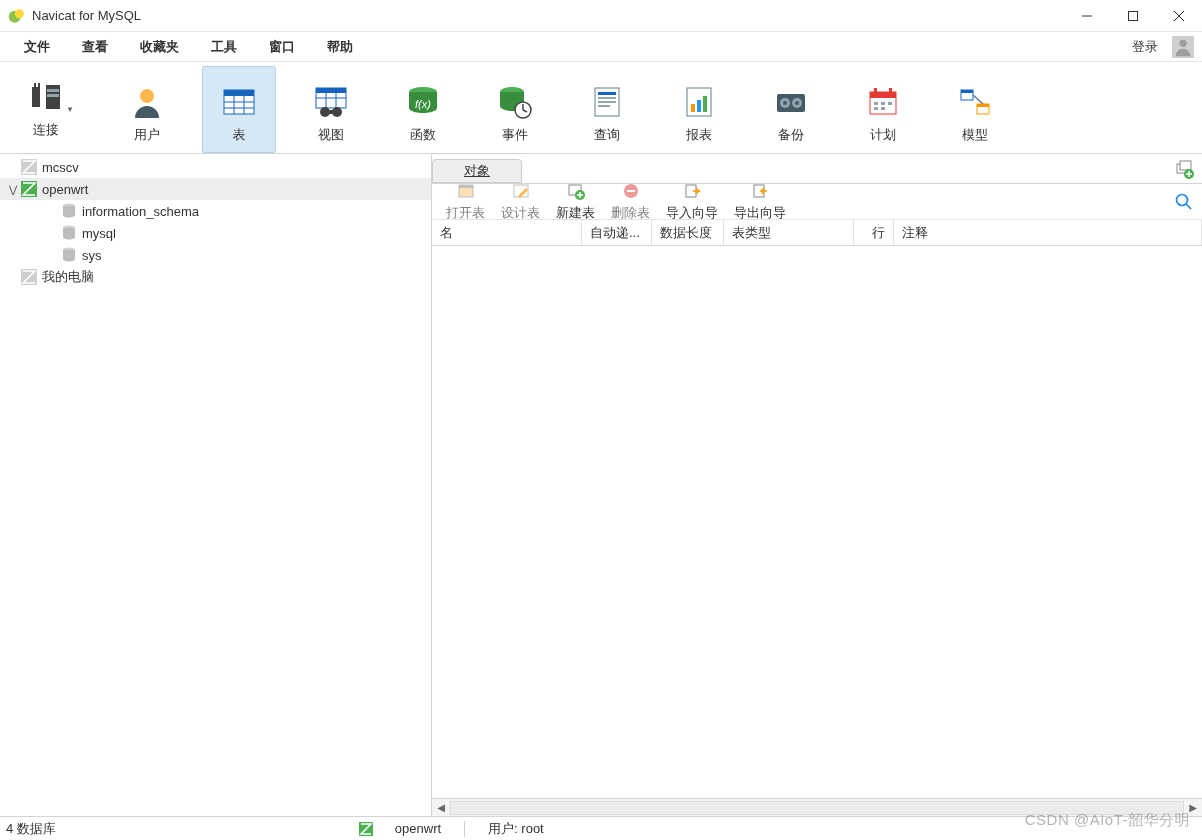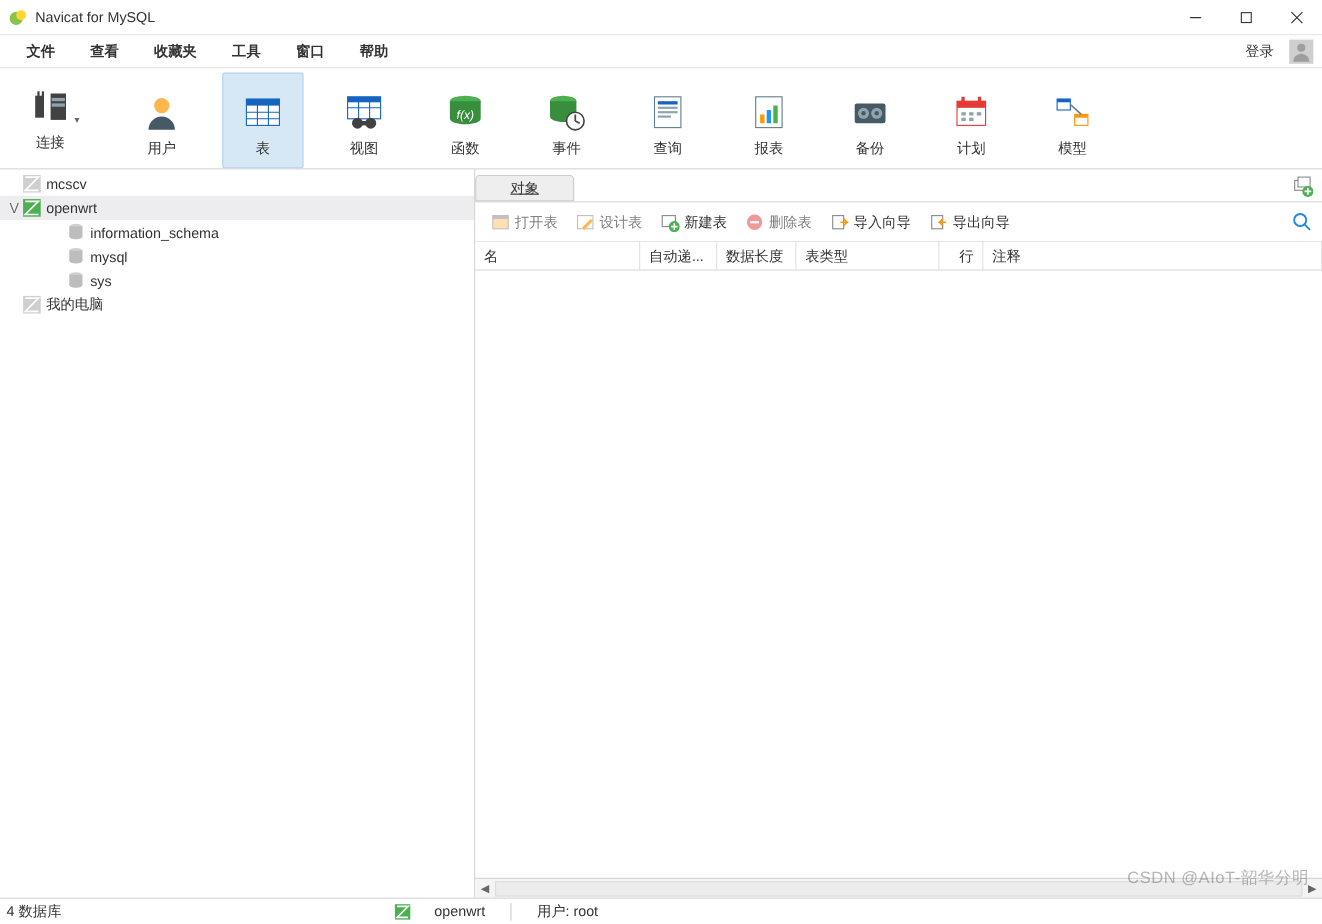--- a/index.html
+++ b/index.html
@@ -42,40 +42,40 @@
 .tree-row .node-icon { width: 18px; height: 18px; margin-right: 4px; }
 
 
 .content { flex: 1; display: flex; flex-direction: column; min-width: 0; }
 .tabstrip { height: 30px; display: flex; align-items: center; border-bottom: 1px solid #d4d4d4; gap: 6px; padding-right: 8px; }
 .tab { height: 24px; min-width: 90px; padding: 0 16px; display: flex; align-items: center; justify-content: center; background: #eee; border: 1px solid #ccc; border-radius: 4px 4px 0 0; margin-top: 5px; font-size: 13px; text-decoration: underline; }
 .tabstrip .spacer { flex: 1; }
 .tab-action-icon { width: 20px; height: 20px; }
 
 .action-bar { height: 36px; display: flex; align-items: center; padding: 0 8px; border-bottom: 1px solid #e5e5e5; gap: 4px; }
-.action-btn { display: flex; align-items: center; gap: 4px; padding: 3px 6px; color: #808080; cursor: default; }
+.action-btn { display: flex; align-items: center; gap: 4px; padding: 3px 6px; color: #808080; cursor: default; flex-direction: column; }
 .action-btn.enabled { color: #333; }
 .action-btn .aicon { width: 18px; height: 18px; }
 .action-bar .spacer { flex: 1; }
 .search-icon { width: 20px; height: 20px; }
 
 .grid-header { display: flex; height: 26px; border-bottom: 1px solid #d9d9d9; font-size: 13px; }
 .grid-col { padding: 4px 8px; border-right: 1px solid #e2e2e2; }
 .grid-body { flex: 1; overflow: auto; }
 
 .hscroll { height: 18px; border-top: 1px solid #d4d4d4; display: flex; align-items: center; background: #f4f4f4; }
 .hscroll .arrow { width: 18px; text-align: center; font-size: 10px; color: #666; }
 .hscroll .track { flex: 1; height: 14px; background: #ececec; border: 1px solid #dcdcdc; }
 
 
 .statusbar { height: 24px; display: flex; align-items: center; border-top: 1px solid #d4d4d4; padding: 0 6px; gap: 21px; font-size: 13px; }
 .statusbar .divider { width: 1px; height: 16px; background: #ccc; margin: 0 2px; }
 .statusbar .conn-indicator { width: 16px; height: 16px; }
 
-.watermark { position: absolute; right: 12px; bottom: 32px; color: rgba(120,120,120,0.55); font-size: 15px; pointer-events: none; letter-spacing: 0.5px; }
+.watermark { position: absolute; right: 12px; bottom: 10px; color: rgba(120,120,120,0.55); font-size: 15px; pointer-events: none; letter-spacing: 0.5px; }
 </style>
 </head>
 <body>
 
 <div class="titlebar">
   <svg class="logo" viewBox="0 0 24 24">
       <circle cx="9" cy="13" r="8" fill="#8bc34a"></circle>
       <circle cx="15" cy="9" r="6" fill="#fdd835"></circle>
     </svg>
   <span class="title">Navicat for MySQL</span>

